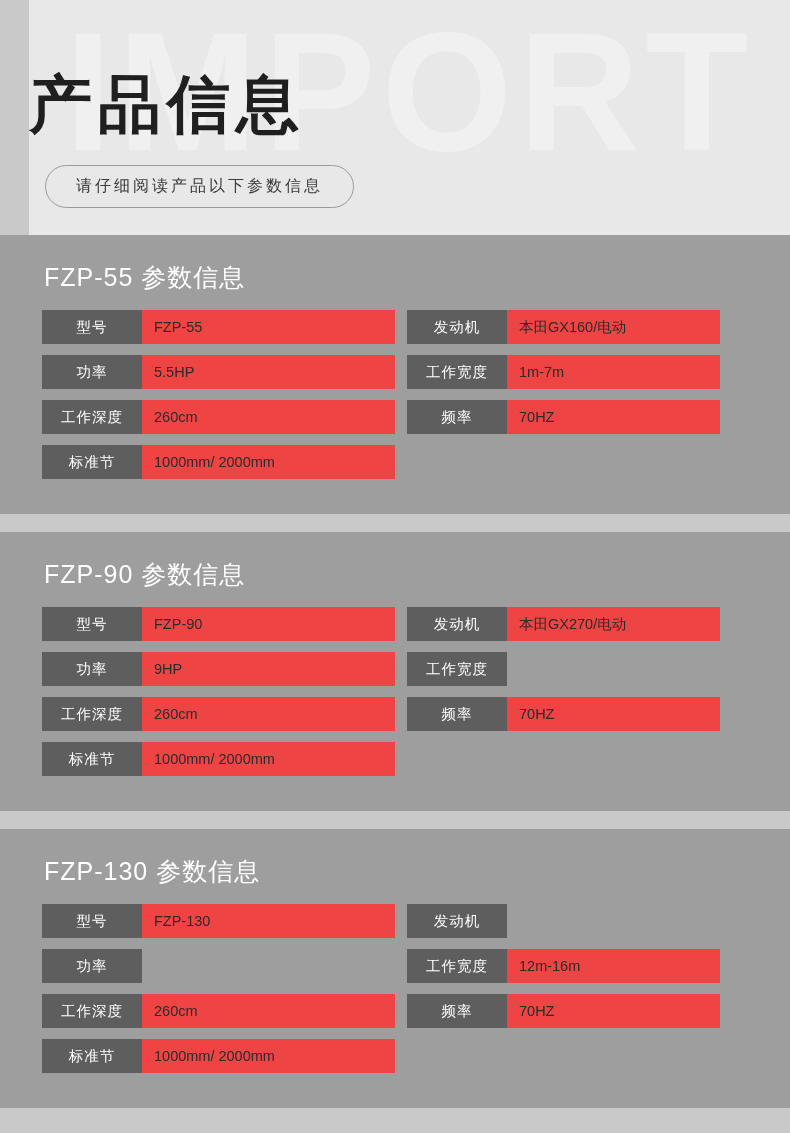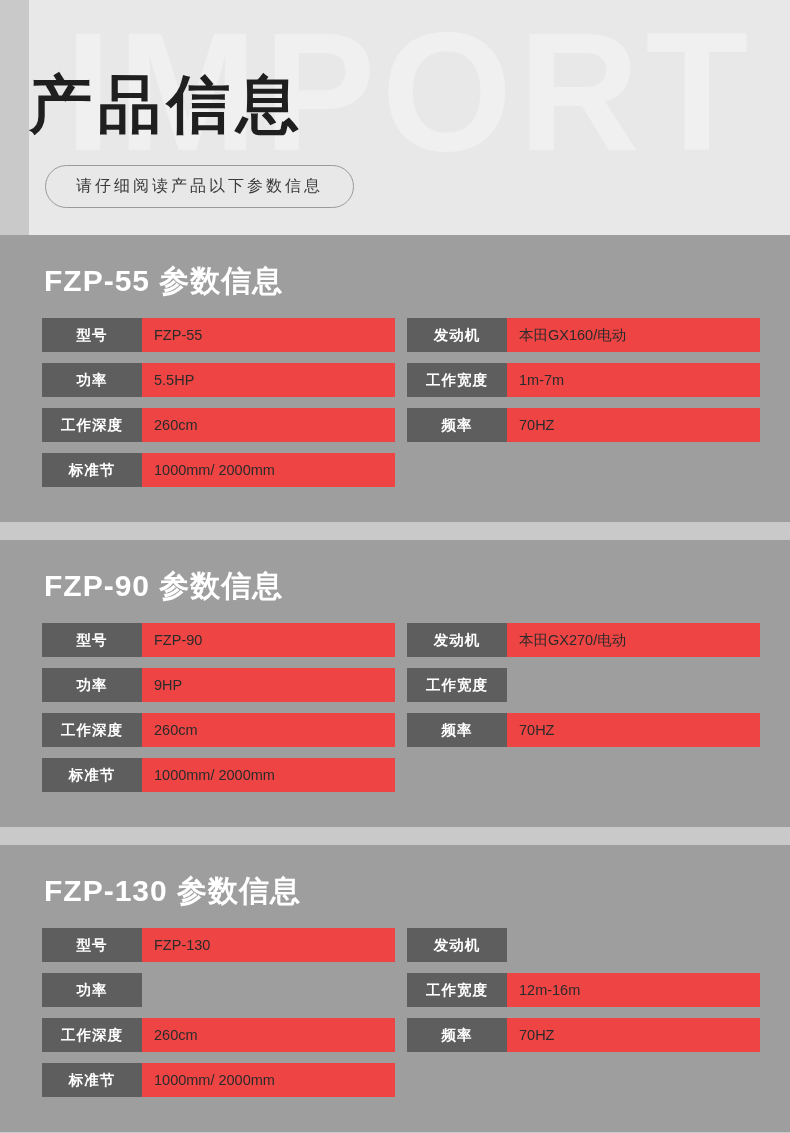--- a/index.html
+++ b/index.html
@@ -68,22 +68,22 @@
   
   .section {
     background: #9e9e9e;
     padding: 18px 0 24px 0;
   }
   .gap {
     height: 18px;
     background: #c9c9c9;
   }
   .section-title {
-    font-size: 30px;
-    font-weight: bold;
+    font-size: 25px;
+    font-weight: normal;
     color: #ffffff;
     margin: 8px 0 16px 44px;
     letter-spacing: 1px;
   }
 
   .rows {
     padding: 0 30px 0 42px;
   }
   .row {
     display: flex;
@@ -91,29 +91,29 @@
   }
   .cell {
     display: flex;
     align-items: stretch;
     height: 34px;
   }
   .cell.left {
     width: 353px;
   }
   .cell.right {
-    width: 353px;
+    width: 313px;
     margin-left: 12px;
   }
   .lab {
     width: 100px;
     background: #5e5e5e;
     color: #ffffff;
     font-size: 14.5px;
-    font-weight: bold;
+    font-weight: normal;
     display: flex;
     align-items: center;
     justify-content: center;
     letter-spacing: 1px;
     flex: none;
   }
   .val {
     flex: 1;
     background: #ef4444;
     color: #2b2b2b;

